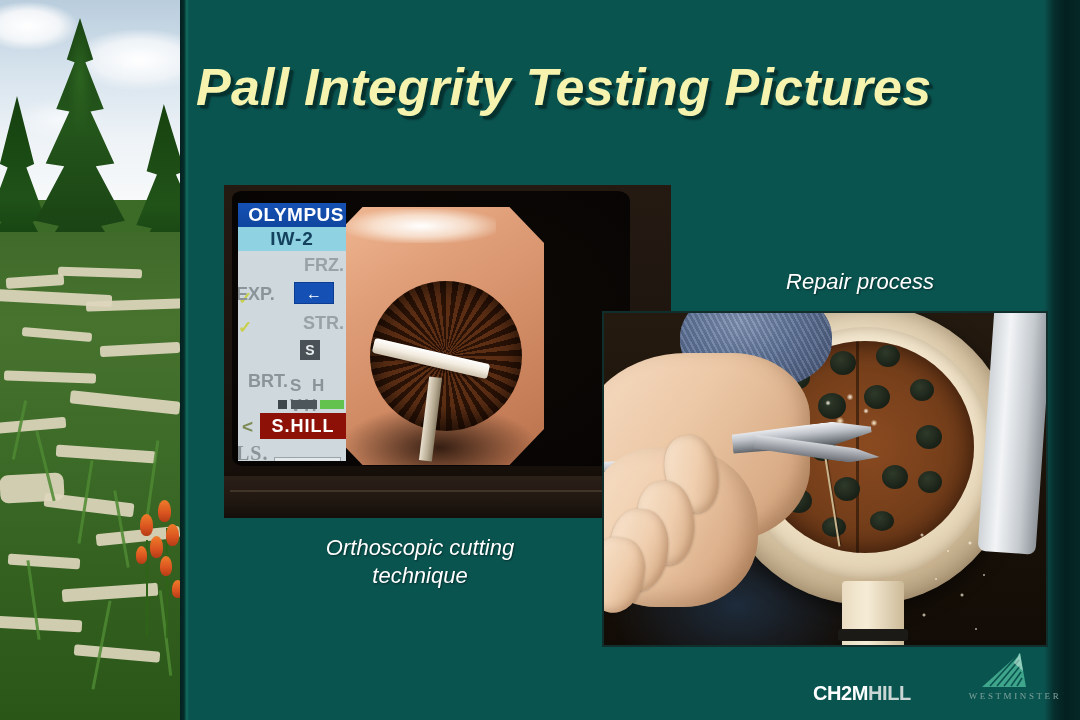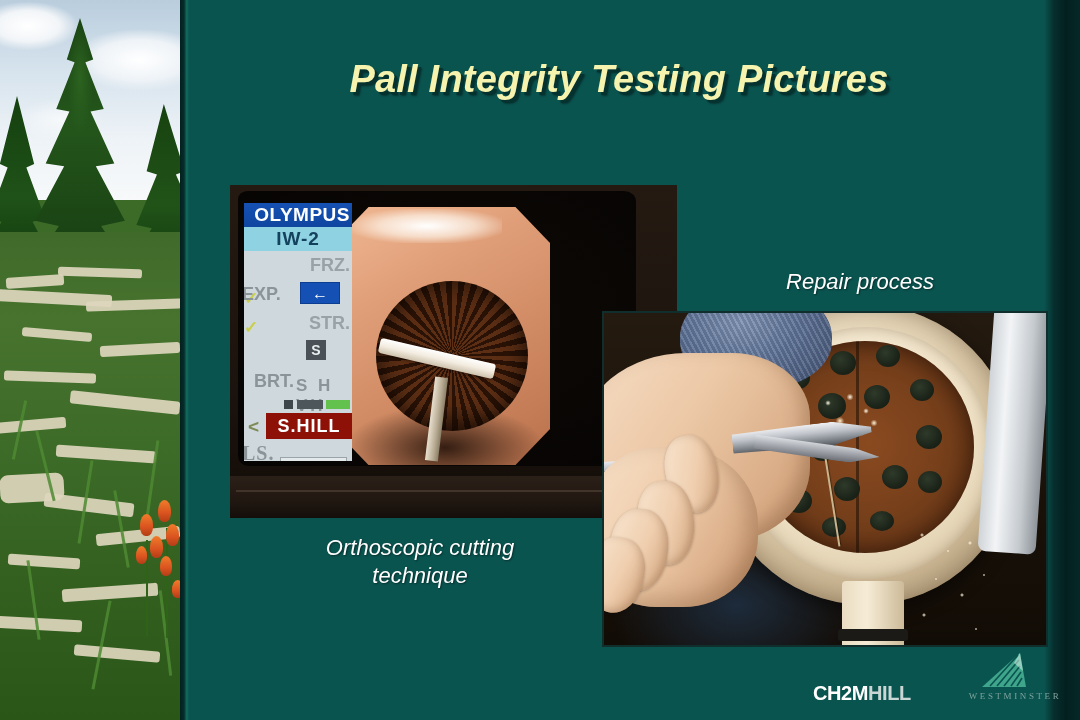--- a/index.html
+++ b/index.html
@@ -114,35 +114,34 @@
     position: absolute;
     width: 2px;
     background: #2f6318;
   }
 
   
   .title {
     position: absolute;
     left: 196px; top: 60px;
     width: 846px;
-    text-align: center;
-    font-size: 38px;
+    font-size: 52px;
     font-weight: bold;
     font-style: italic;
     letter-spacing: 0.2px;
     color: #f5f3ae;
     text-shadow: 3px 3px 0 #05322f, 4px 4px 2px rgba(3,26,25,0.55);
     white-space: nowrap;
     line-height: 1.05;
   }
 
   
   .monitor-photo {
     position: absolute;
-    left: 230px; top: 185px;
+    left: 224px; top: 185px;
     width: 447px; height: 333px;
     overflow: hidden;
     background: #6d28d9;
   }
   .mon-body {
     position: absolute; left: 0; top: 0;
     width: 447px; height: 333px;
     background: linear-gradient(to bottom, #241a12 0%, #1b130d 62%, #120c08 100%);
   }
   .mon-bezel-bottom {

